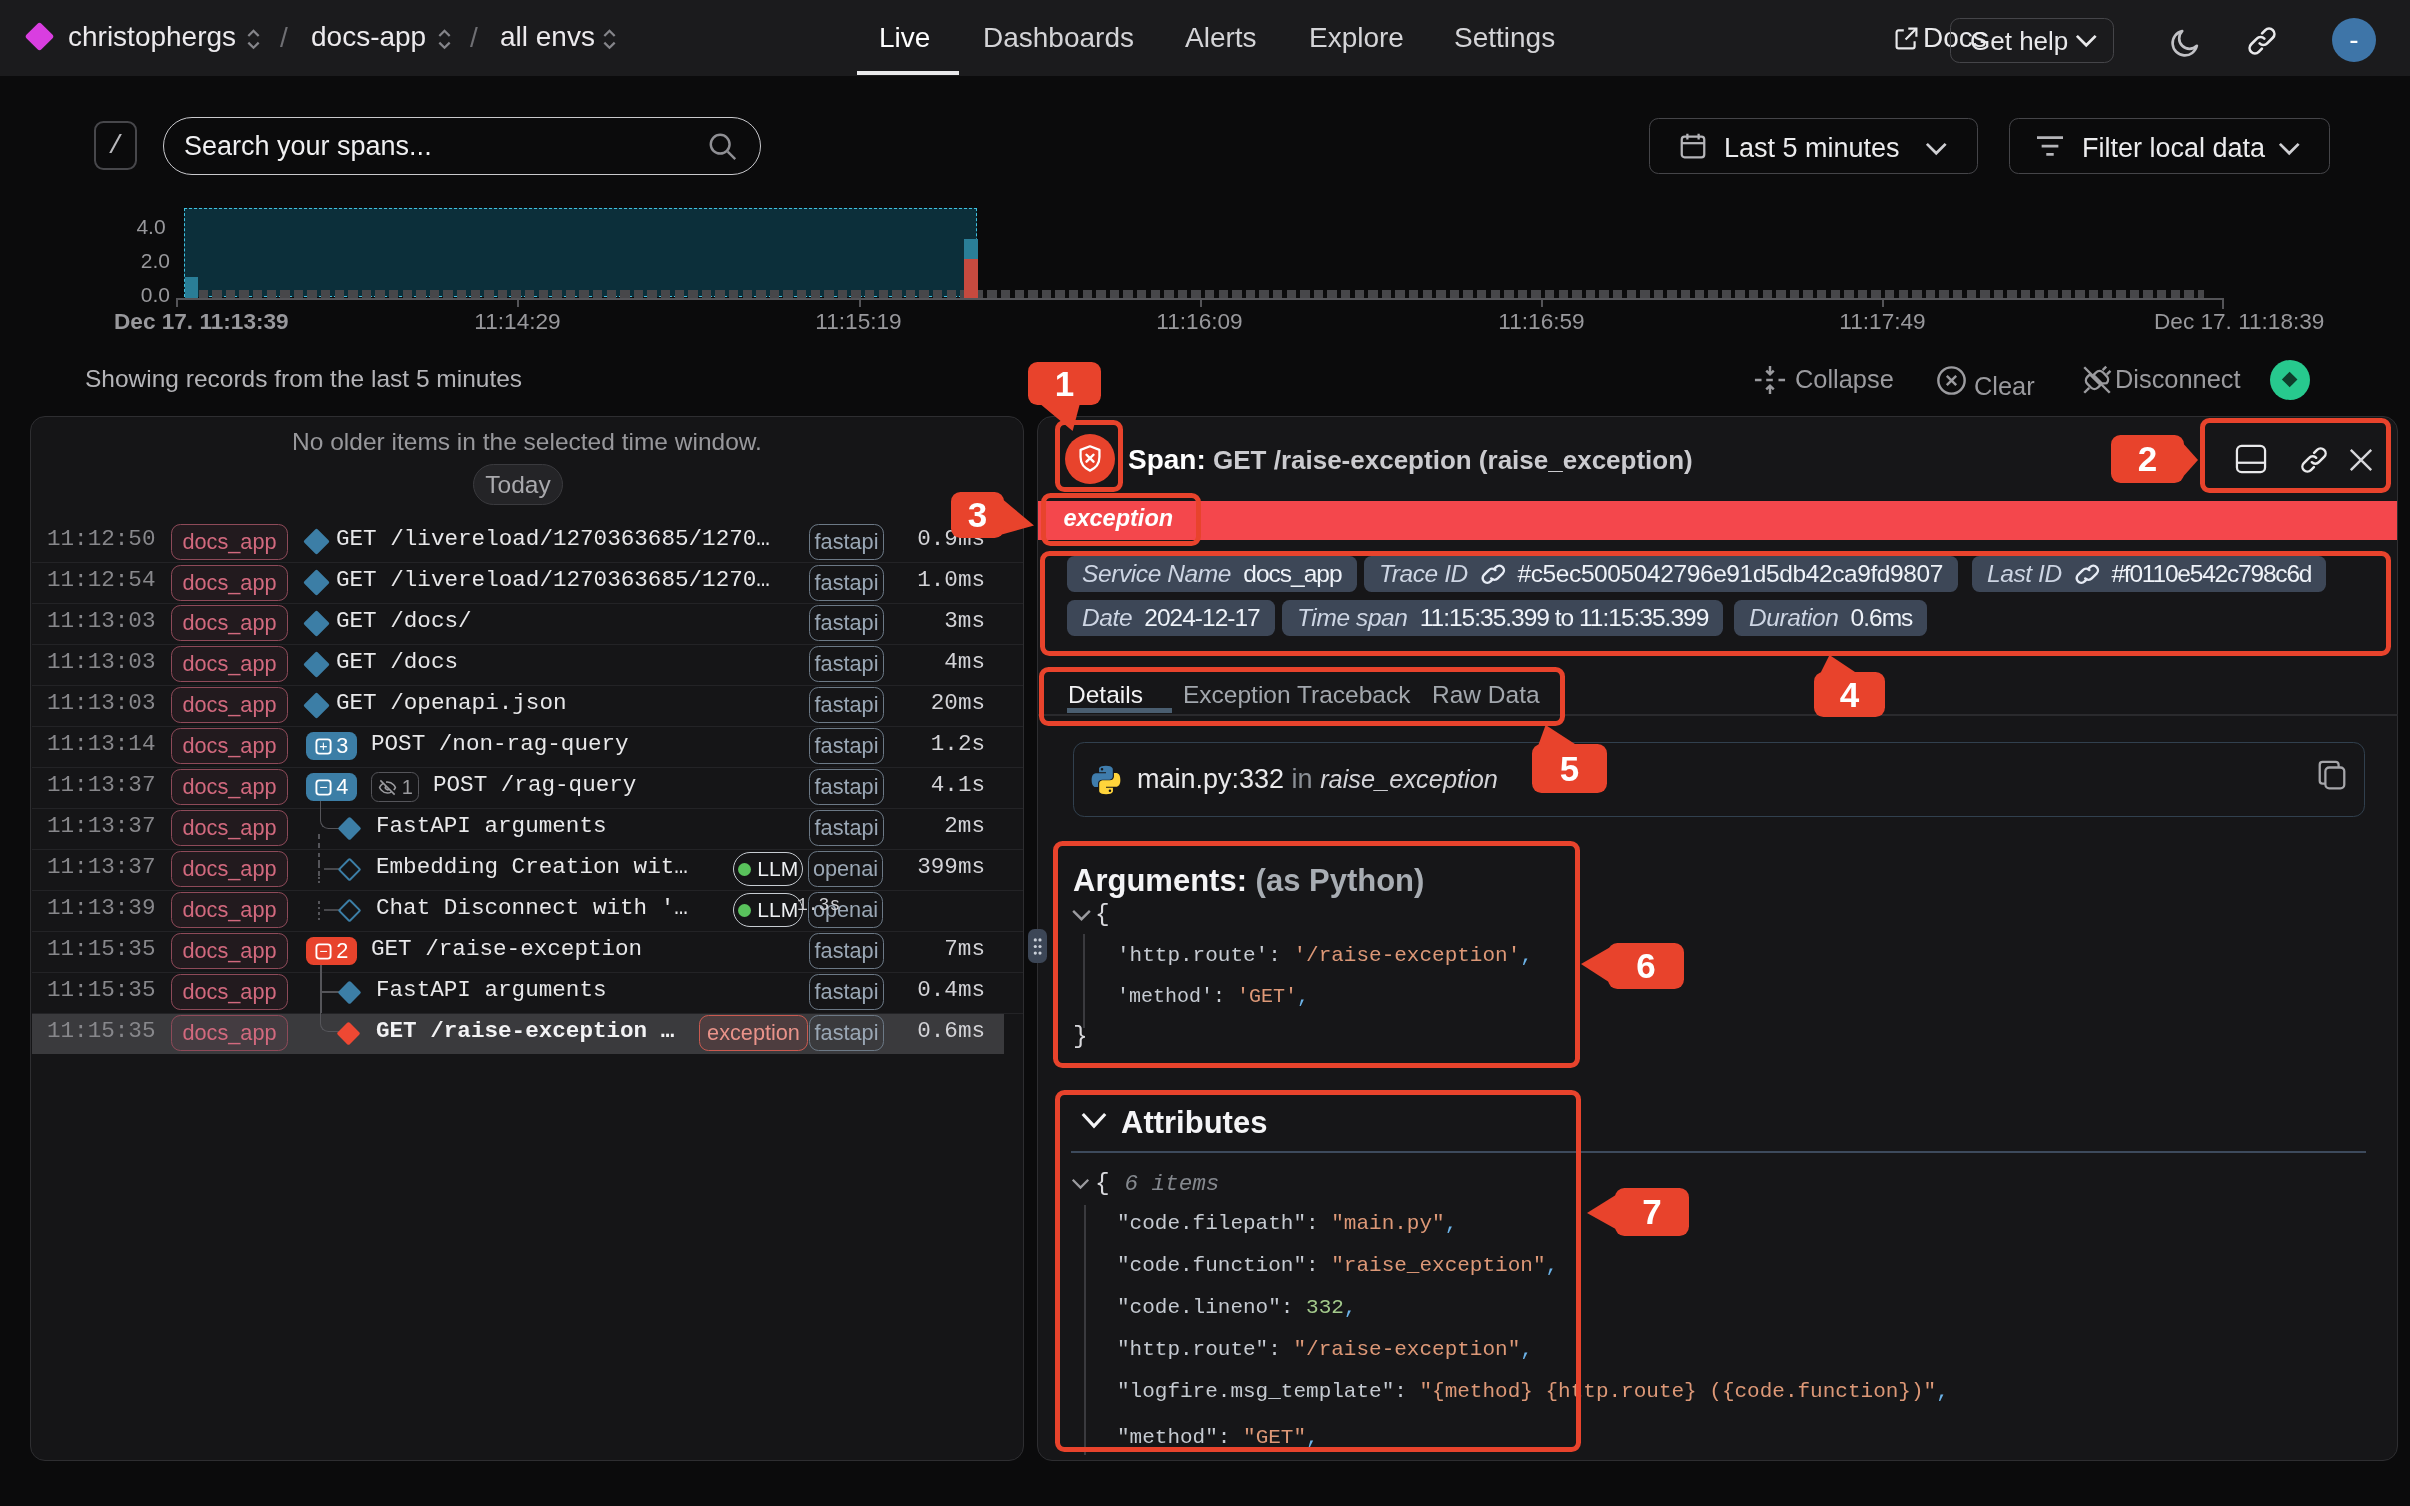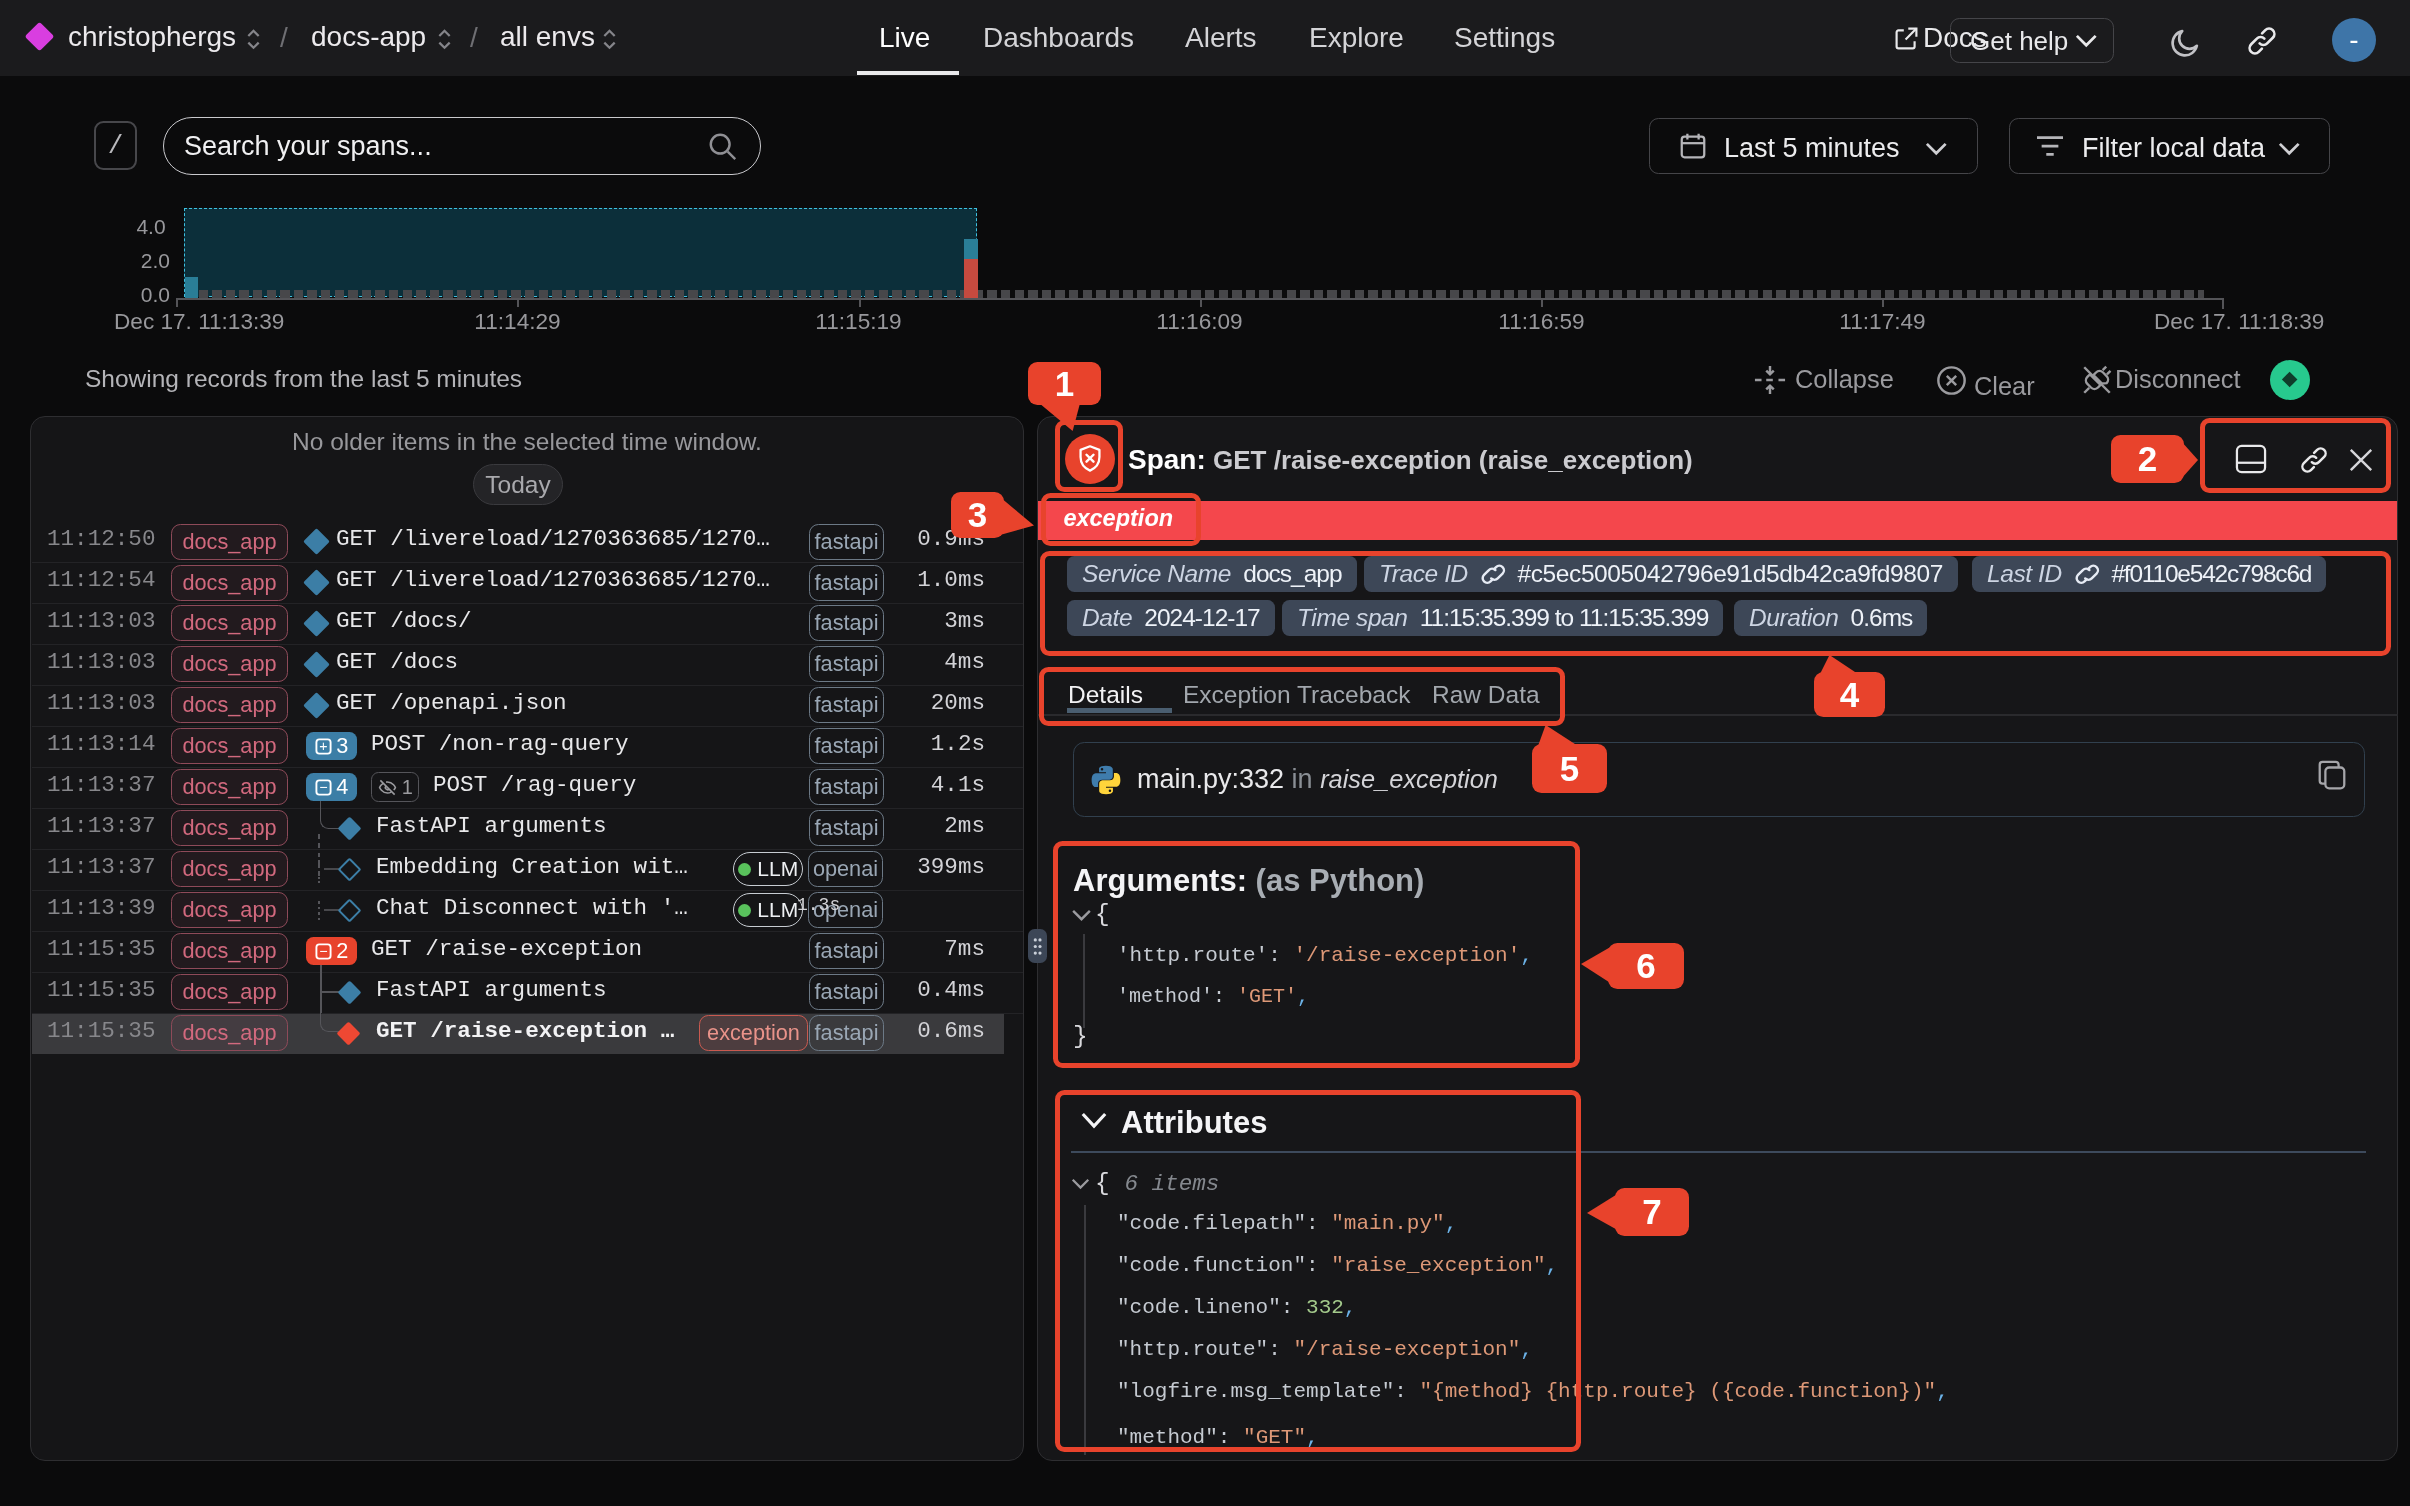--- a/index.html
+++ b/index.html
@@ -113,21 +113,21 @@
 
 <div class="abs" style="left:176px; top:298px; width:2048px; height:1.9px; background:#545458;"></div>
 <div class="abs" style="left:176px; top:298px; width:1.9px; height:9.4px; background:#545458;"></div>
 <div class="abs" style="left:517px; top:298px; width:1.9px; height:9.4px; background:#545458;"></div>
 <div class="abs" style="left:859px; top:298px; width:1.9px; height:9.4px; background:#545458;"></div>
 <div class="abs" style="left:1200px; top:298px; width:1.9px; height:9.4px; background:#545458;"></div>
 <div class="abs" style="left:1541px; top:298px; width:1.9px; height:9.4px; background:#545458;"></div>
 <div class="abs" style="left:1882px; top:298px; width:1.9px; height:9.4px; background:#545458;"></div>
 <div class="abs" style="left:2222px; top:298px; width:1.9px; height:11.3px; background:#545458;"></div>
 
-<div class="abs" style="left:114px; top:309px; font-size:22.6px; color:#98989c;">Dec 17. 11:13:39</div>
+<div class="abs" style="left:114px; top:309px; font-size:22.6px; color:#98989c;font-weight:bold;">Dec 17. 11:13:39</div>
 <div class="abs" style="left:414px; top:309px; width:207px; text-align:center; font-size:22.6px; color:#98989c;">11:14:29</div>
 <div class="abs" style="left:755px; top:309px; width:207px; text-align:center; font-size:22.6px; color:#98989c;">11:15:19</div>
 <div class="abs" style="left:1096px; top:309px; width:207px; text-align:center; font-size:22.6px; color:#98989c;">11:16:09</div>
 <div class="abs" style="left:1438px; top:309px; width:207px; text-align:center; font-size:22.6px; color:#98989c;">11:16:59</div>
 <div class="abs" style="left:1779px; top:309px; width:207px; text-align:center; font-size:22.6px; color:#98989c;">11:17:49</div>
 <div class="abs" style="left:2154px; top:309px; font-size:22.6px; color:#98989c;">Dec 17. 11:18:39</div>
 
 <div class="abs" style="left:85px; top:365px; font-size:24.5px; color:#b4b4b8;">Showing records from the last 5 minutes</div>
 <svg class="abs" style="left:1753px; top:364px;" width="34" height="32" viewBox="0 0 36 34" stroke="#9b9b9f" stroke-width="2.6" fill="none">
     <path d="M18 2 V10 M14 7 L18 11 L22 7"></path>

